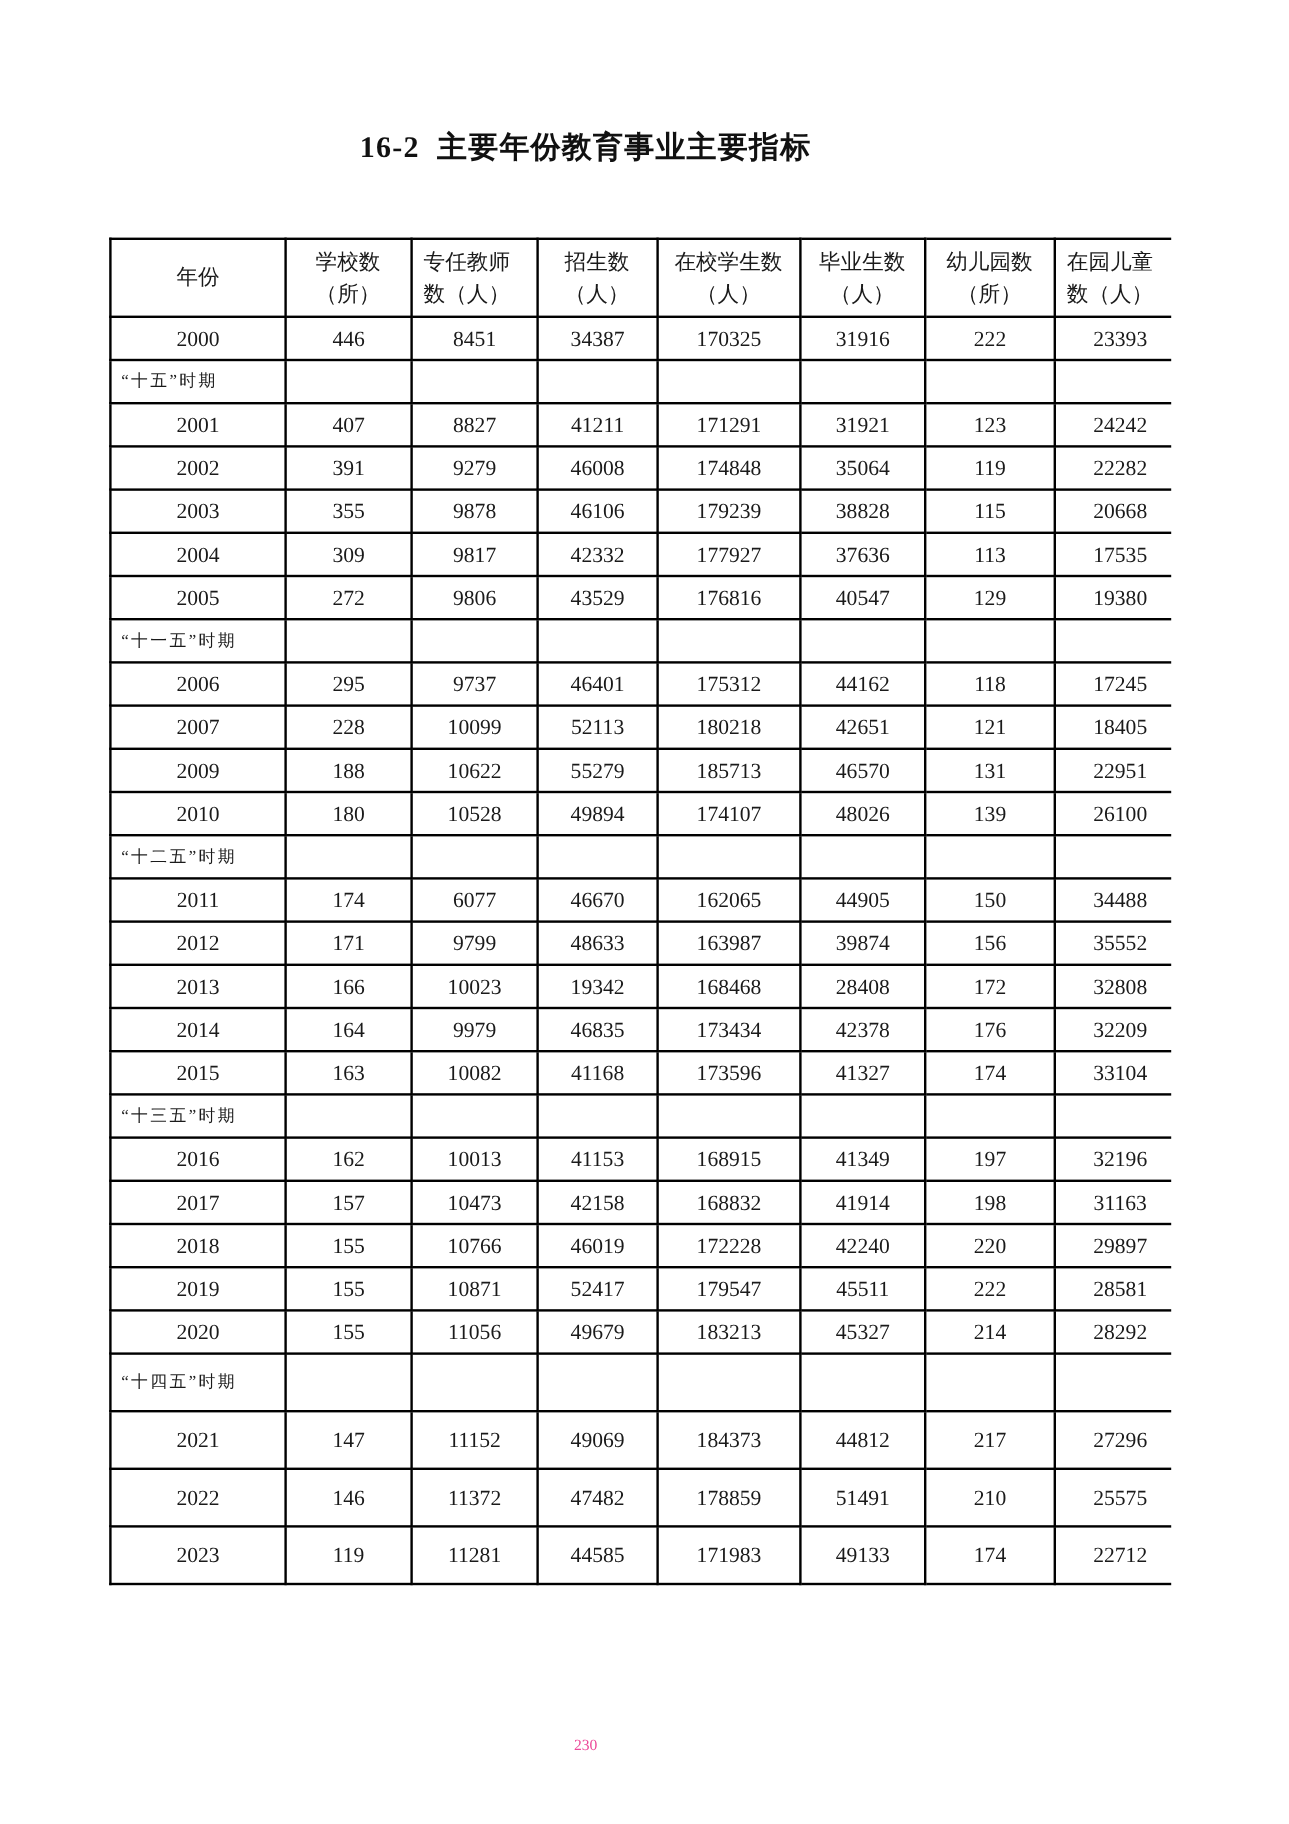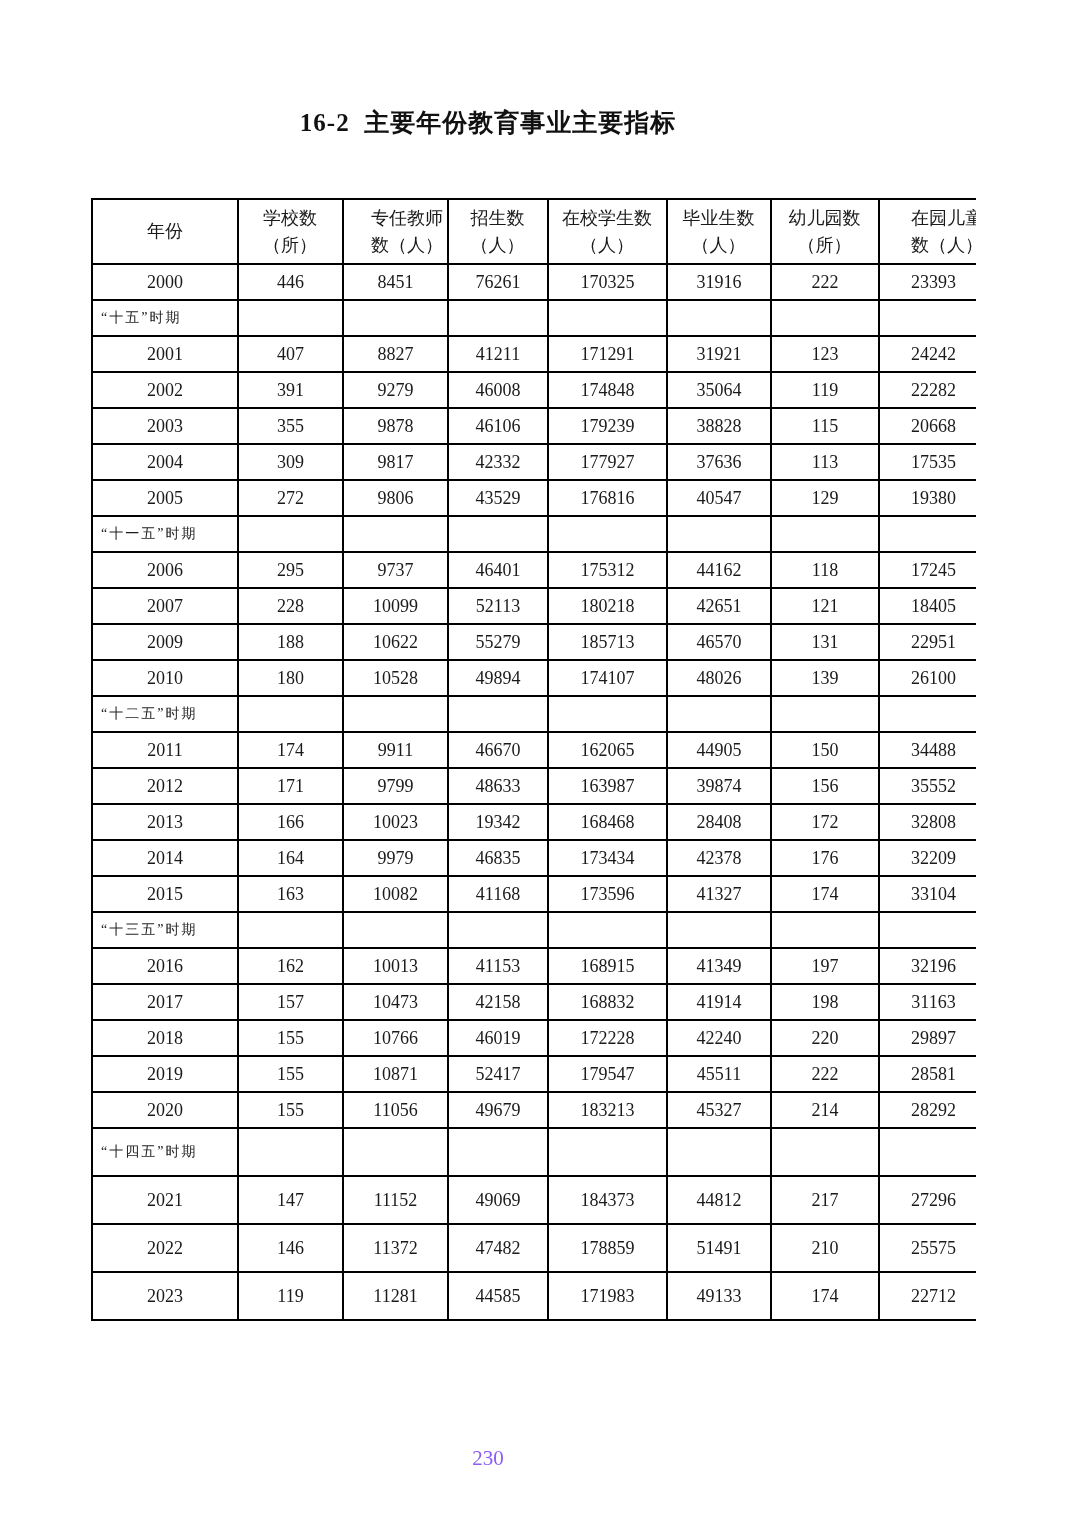--- a/index.html
+++ b/index.html
@@ -49,42 +49,42 @@
   }
   table.stats thead th {
     height: 59px;
     font-size: 18px;
     line-height: 1.45;
     white-space: pre-line;
     padding: 2px 3px;
   }
   
   table.stats thead th.wrap {
-    text-align: right;
+    text-align: left;
     padding-left: 9px;
     padding-right: 4px;
   }
   table.stats thead th.wrap.centered-paren { text-align: center; padding-left: 3px; }
   table.stats tbody tr { height: 36px; }
   table.stats tbody tr.tall { height: 48px; padding-left: 28px; }
   table.stats tbody td { font-size: 18px; }
   table.stats tbody tr.period td.rowhead {
     text-align: left;
     padding-left: 8px;
     letter-spacing: 2px;
     font-size: 14px;
   }
   .page-number {
     position: absolute;
     top: 1446px;
     left: 0;
     right: 0;
     text-align: center;
-    font-size: 21px;
-    color: #8b5cf6;
+    font-size: 13px;
+    color: #ec4899;
   }
 </style>
 </head>
 <body>
 
 <div class="page">
 
   <h1 class="title">16-2  主要年份教育事业主要指标</h1>
 
   <table class="stats">
@@ -115,21 +115,21 @@
 （所）</th>
           <th class="wrap">在园儿童
 数（人）</th>
         </tr>
     </thead>
     <tbody>
         <tr>
           <td class="rowhead">2000</td>
           <td>446</td>
           <td>8451</td>
-          <td>76261</td>
+          <td>34387</td>
           <td>170325</td>
           <td>31916</td>
           <td>222</td>
           <td>23393</td>
         </tr>
         <tr class="period">
           <td class="rowhead">“十五”时期</td>
           <td></td>
           <td></td>
           <td></td>
@@ -244,21 +244,21 @@
           <td></td>
           <td></td>
           <td></td>
           <td></td>
           <td></td>
           <td></td>
         </tr>
         <tr>
           <td class="rowhead">2011</td>
           <td>174</td>
-          <td>9911</td>
+          <td>6077</td>
           <td>46670</td>
           <td>162065</td>
           <td>44905</td>
           <td>150</td>
           <td>34488</td>
         </tr>
         <tr>
           <td class="rowhead">2012</td>
           <td>171</td>
           <td>9799</td>

